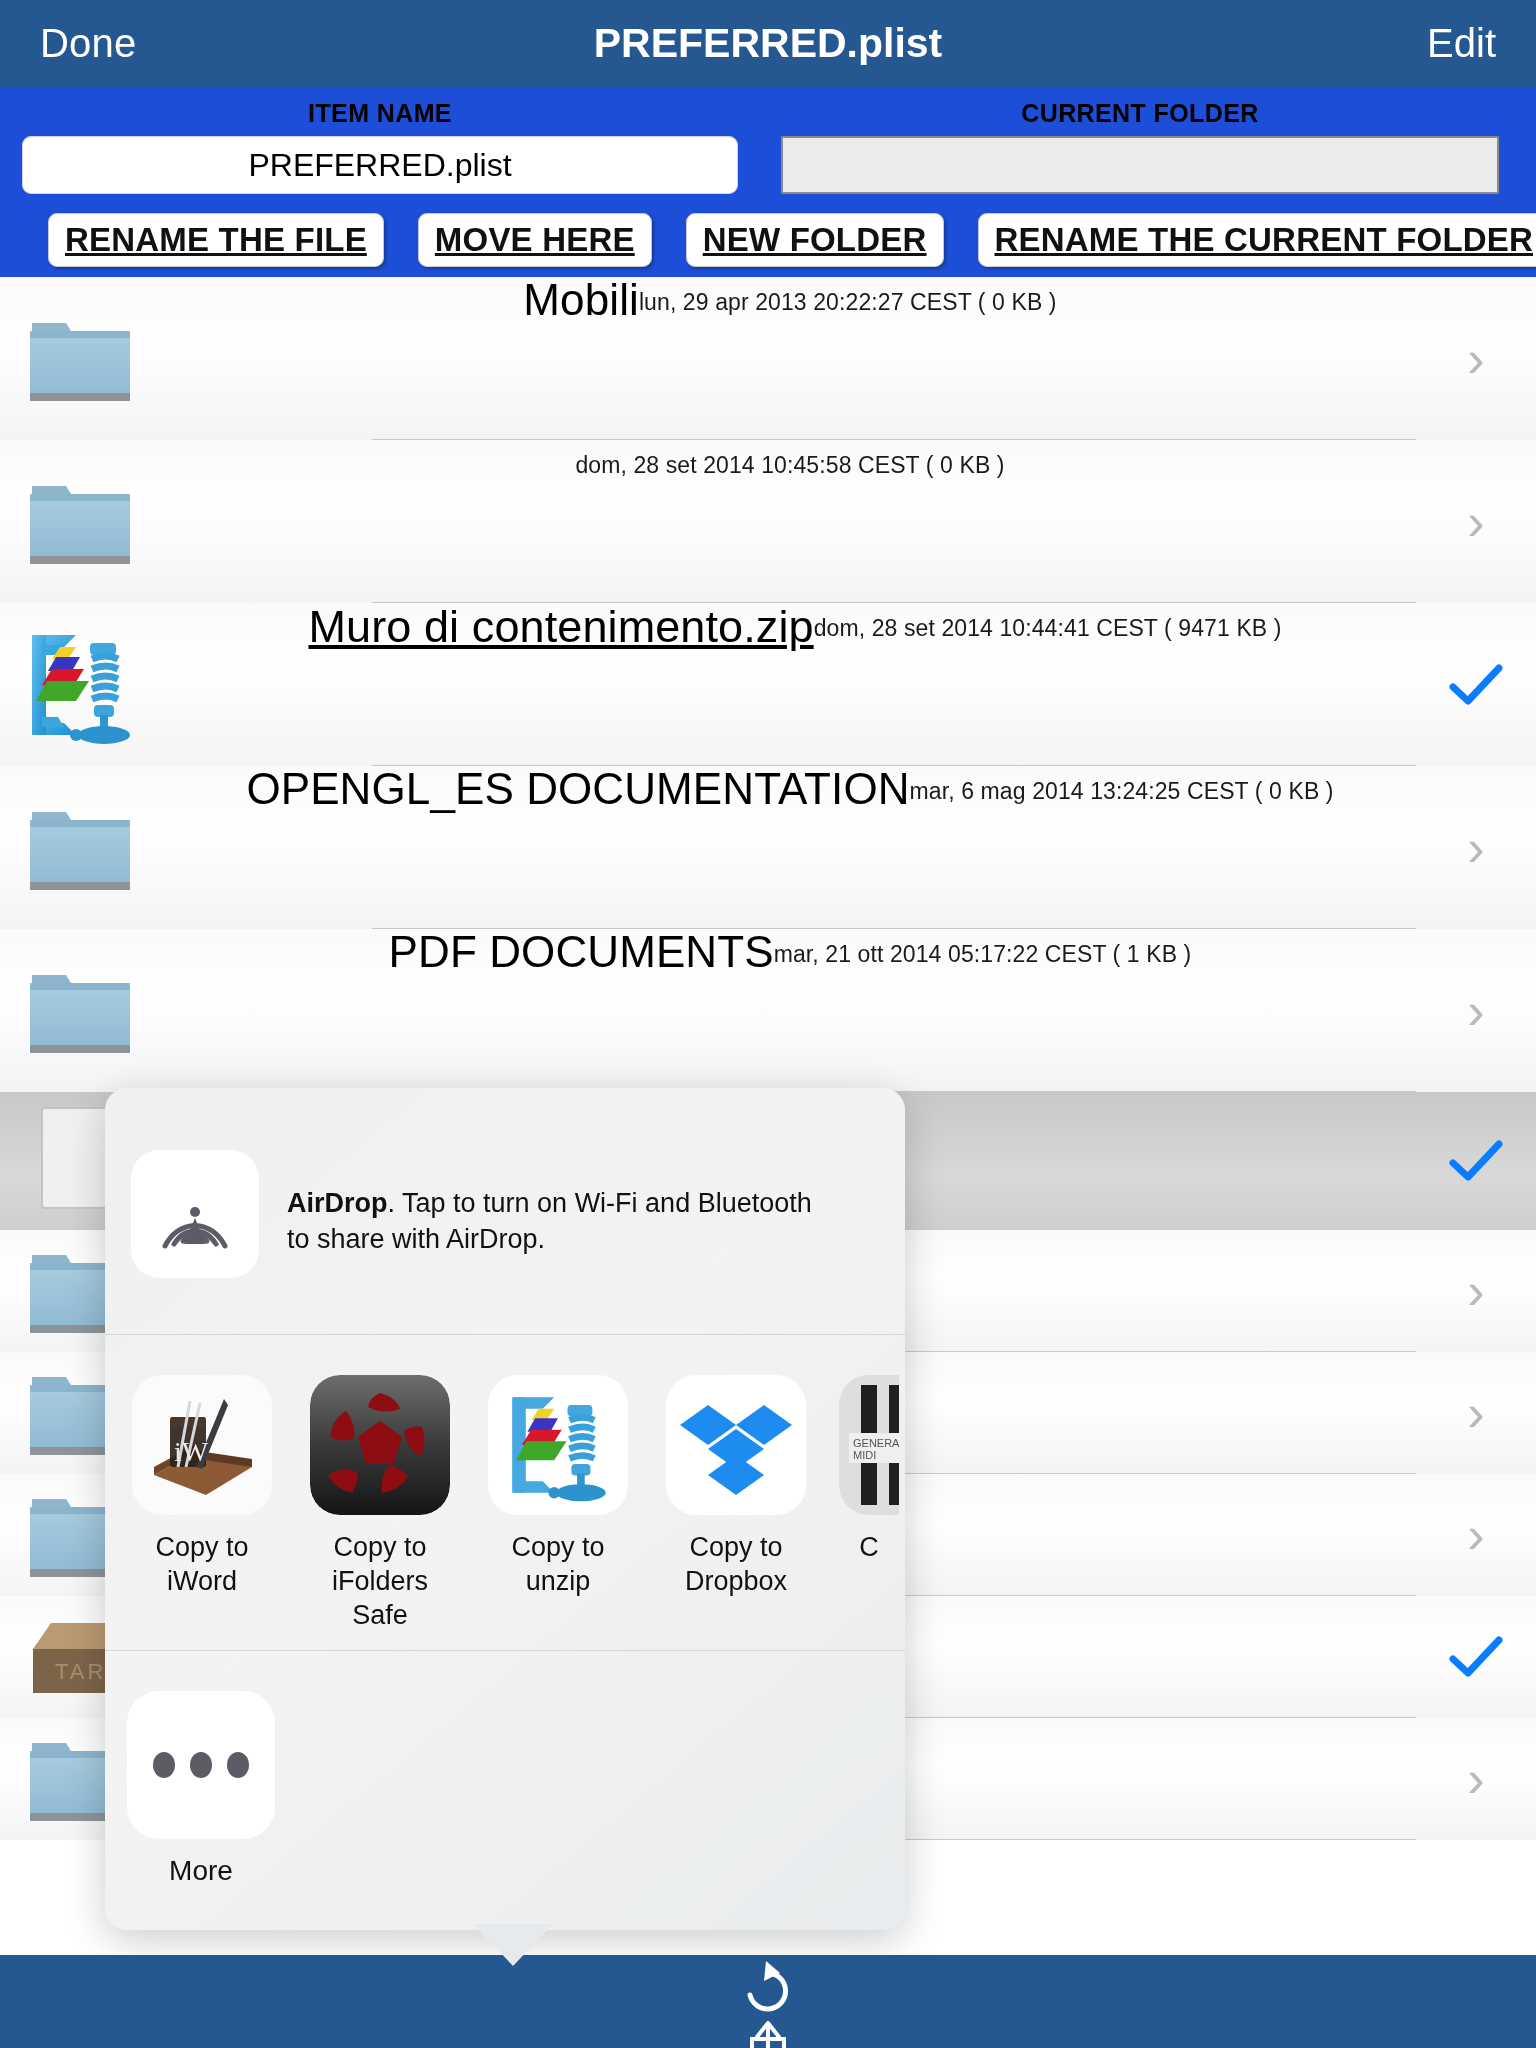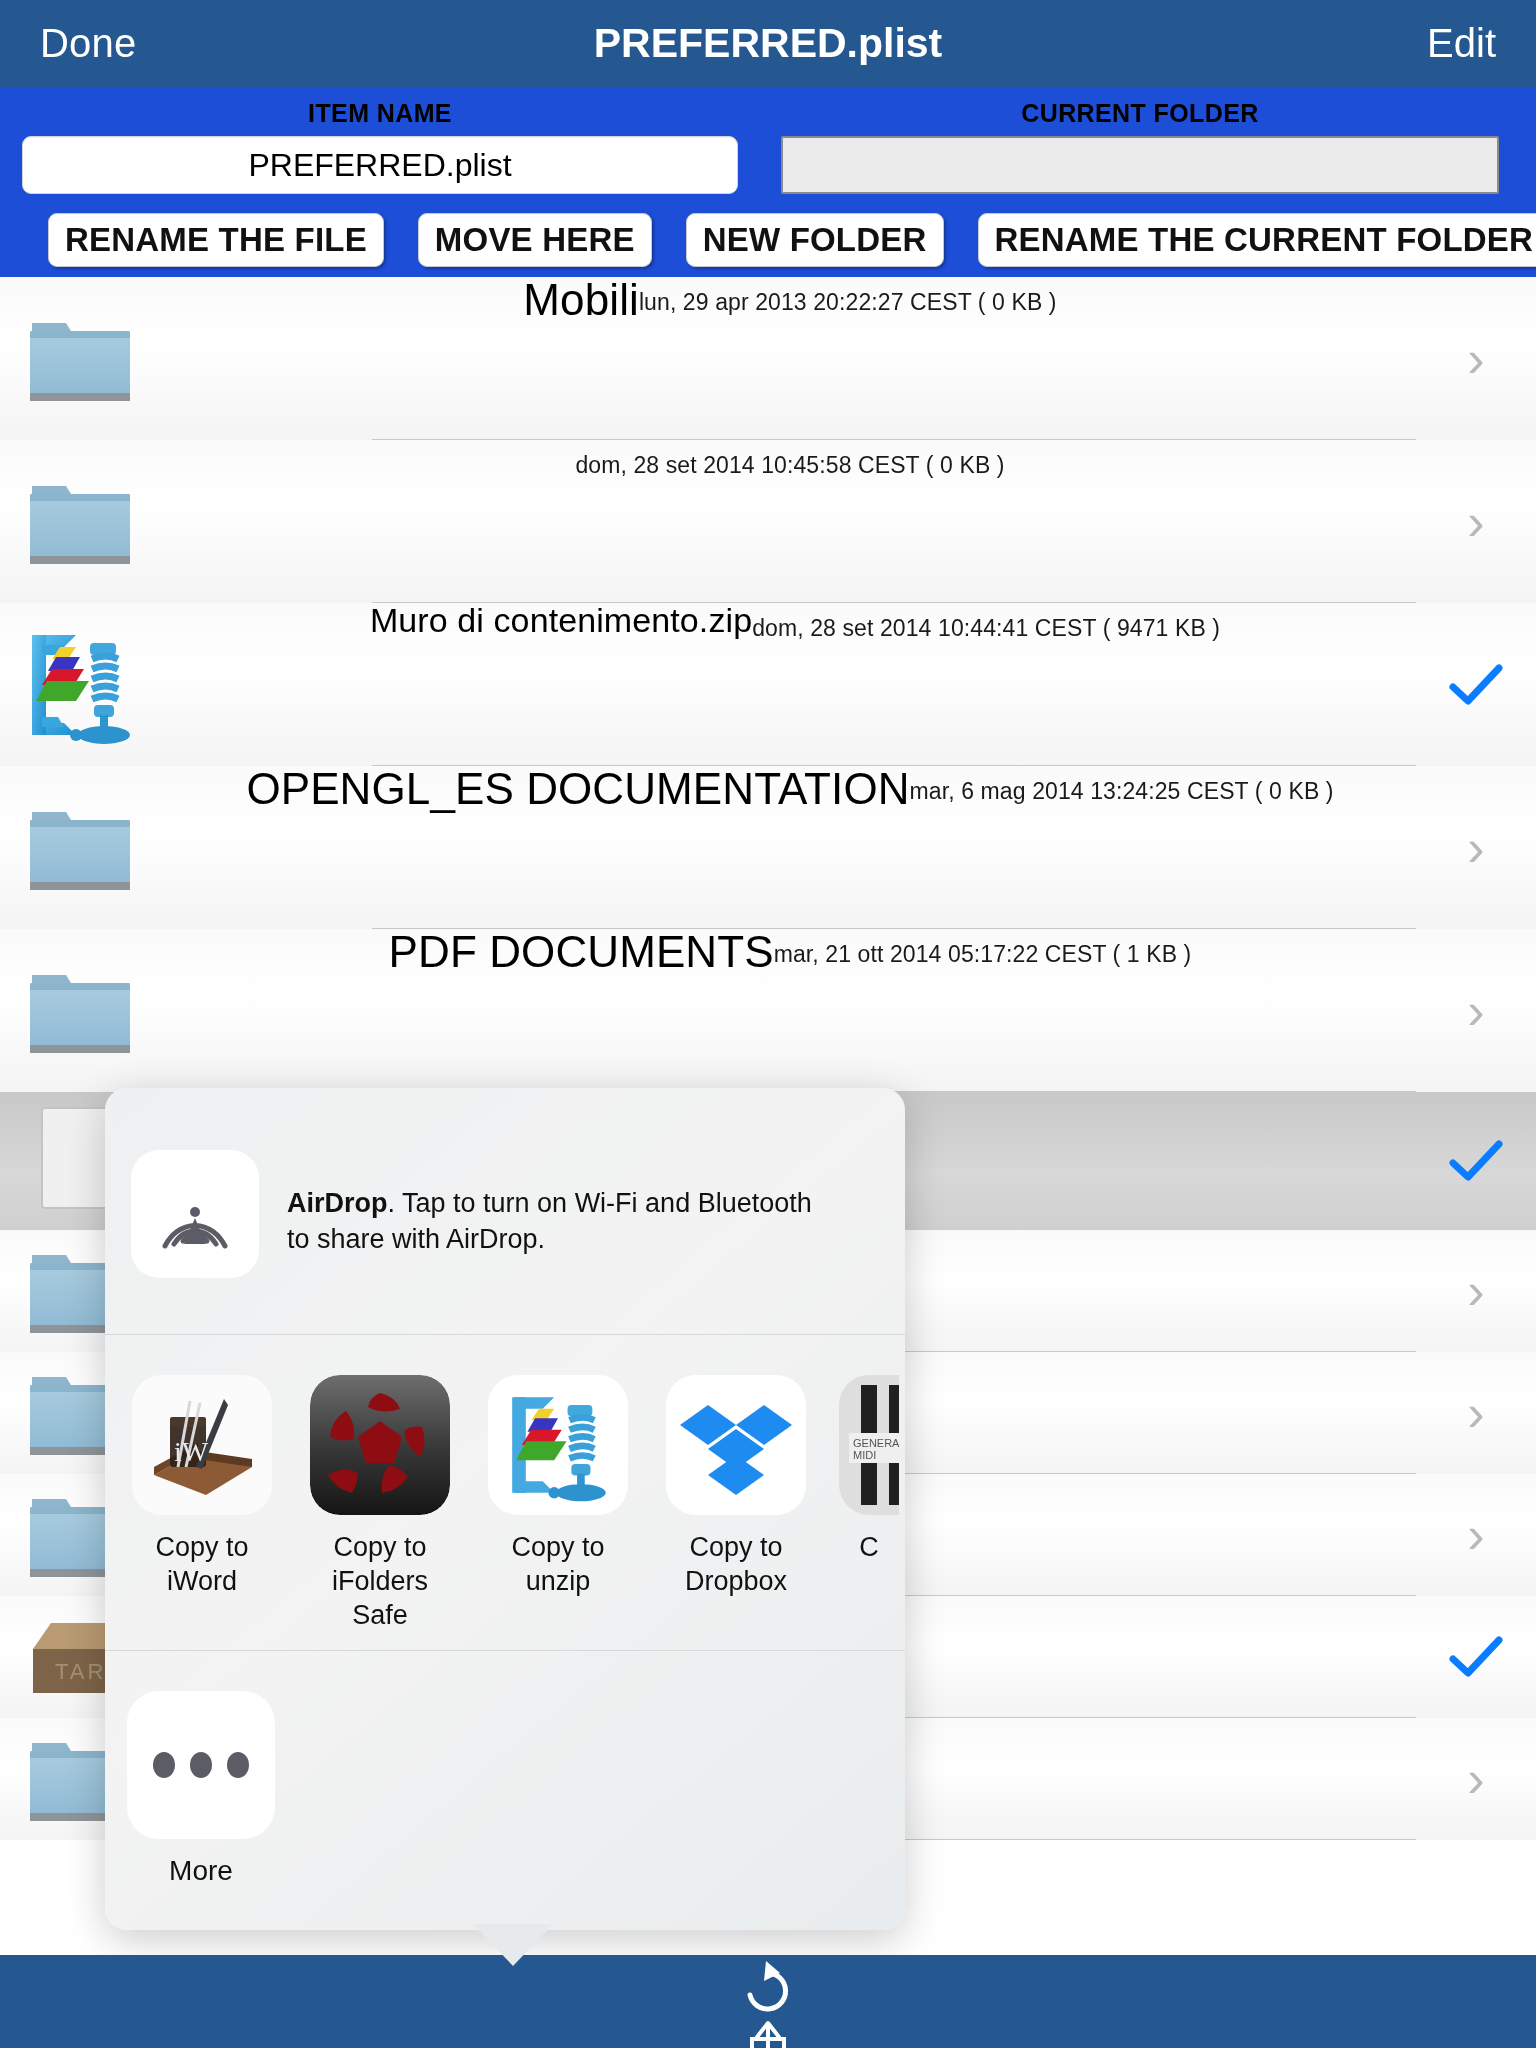--- a/index.html
+++ b/index.html
@@ -81,20 +81,21 @@
     height: 54px;
     background: #ffffff;
     border: 1px solid #c9c9cc;
     border-radius: 9px;
     display: flex; align-items: center; justify-content: center;
     padding: 0 16px;
     font-size: 33px; font-weight: 700; color: #111;
     letter-spacing: .2px;
     box-shadow: 2px 2px 3px rgba(0,0,0,.28);
     white-space: nowrap;
+    text-decoration: underline;
   }
 
   
   .filelist {
     position: absolute; top: 277px; left: 0;
     width: 1536px; height: 1711px;
     background: #ffffff;
     overflow: hidden;
   }
   .row {
@@ -122,21 +123,21 @@
   }
   .row-title { font-size: 44px; color: #000; line-height: 1.05; letter-spacing: .1px; }
   .row-sub { font-size: 23px; color: #1a1a1a; margin-top: 12px; letter-spacing: .1px; }
   .row-acc {
     width: 120px; min-width: 120px;
     display: flex; align-items: center; justify-content: center;
   }
   .chev { color: #b9b9bd; font-size: 52px; font-weight: 300; line-height: 1; }
 
   
-  .row.zip .row-title { font-size: 34px; }
+  .row.zip .row-title { font-size: 45px; text-decoration: underline; }
   .row.zip .row-body { padding-left: 14px; }
 
   
   .popover {
     position: absolute;
     left: 105px; top: 1088px;
     width: 800px; height: 842px;
     background: linear-gradient(140deg, #eef0f1 0%, #f3f3f3 45%, #e9ecee 100%);
     border-radius: 22px;
     box-shadow: 0 10px 40px rgba(0,0,0,.20);

